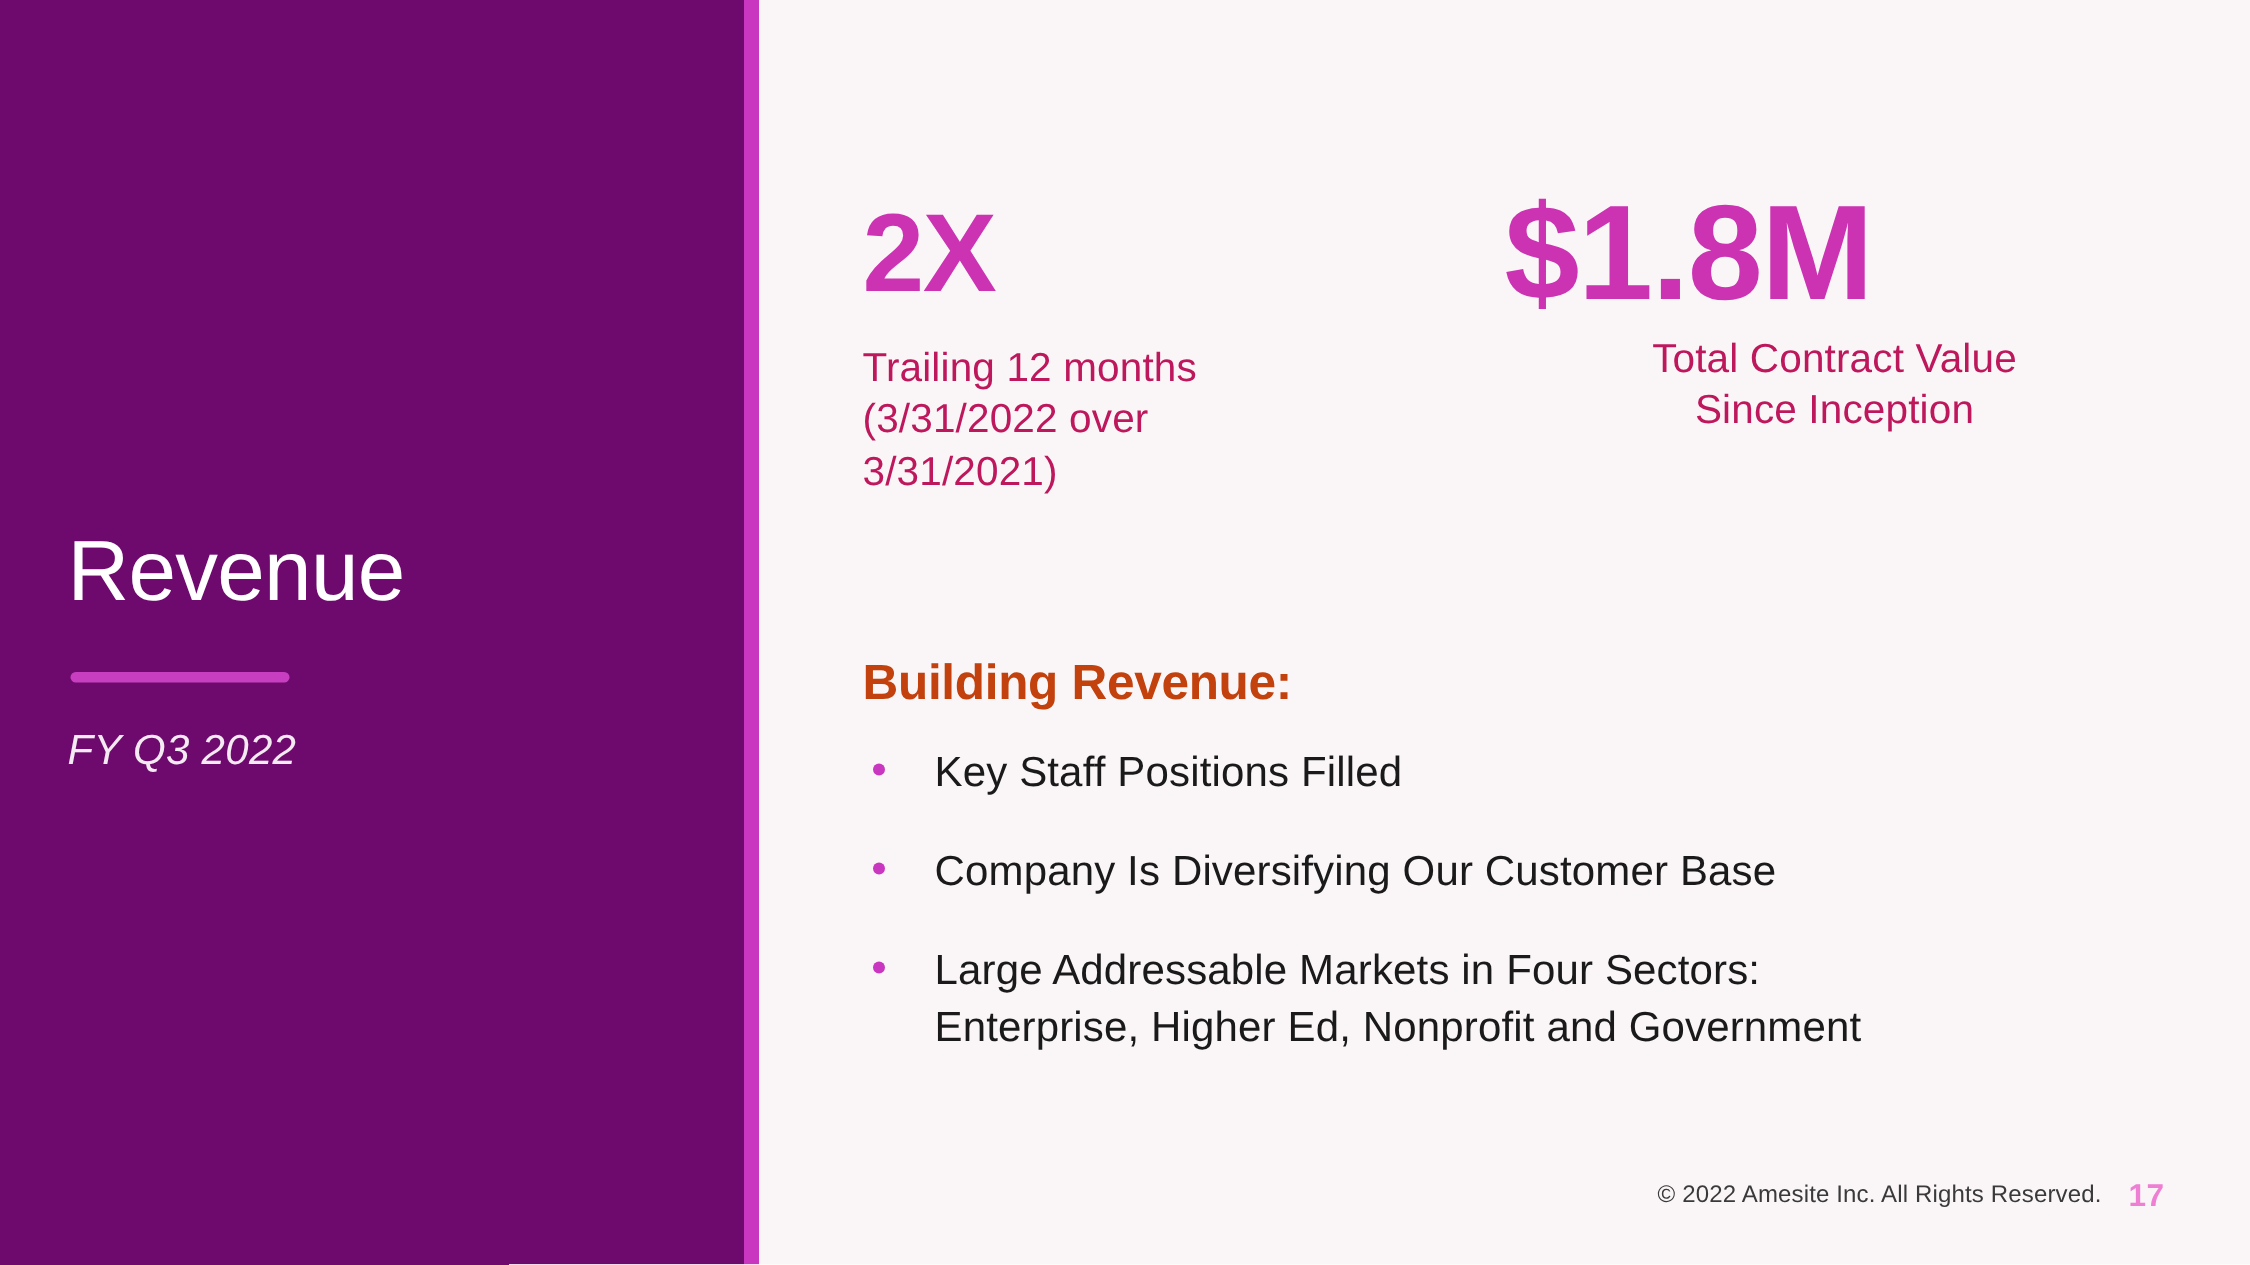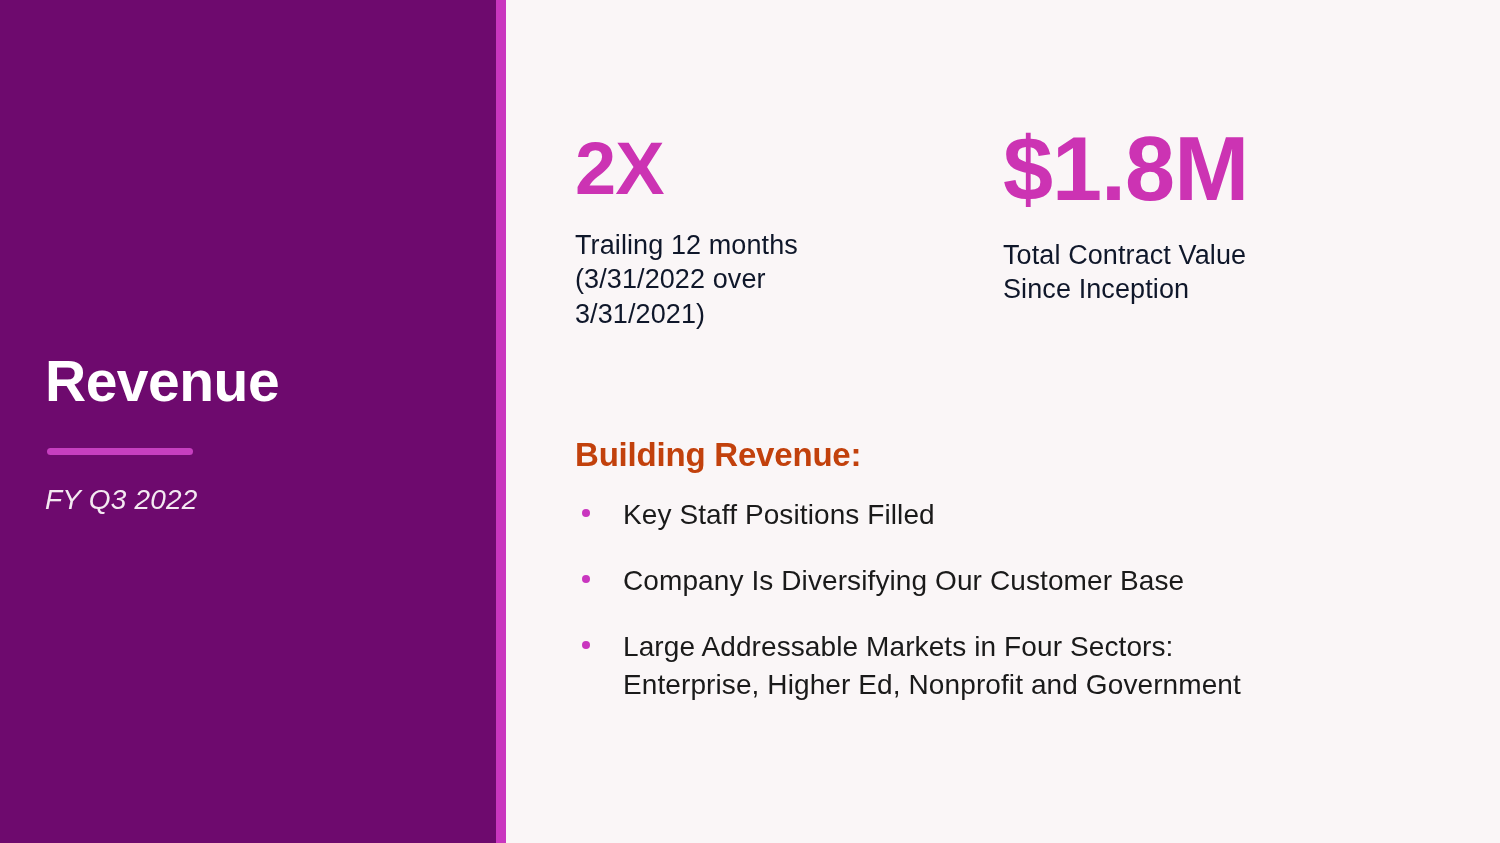--- a/index.html
+++ b/index.html
@@ -37,21 +37,21 @@
     height: 843px;
     background: #C936BF;
   }
 
   .sidebar-title {
     position: absolute;
     left: 45px;
     top: 352px;
     color: #FFFFFF;
     font-size: 57px;
-    font-weight: 700;
+    font-weight: 400;
     letter-spacing: -0.5px;
     line-height: 1.05;
     white-space: nowrap;
   }
 
   .sidebar-rule {
     position: absolute;
     left: 47px;
     top: 448px;
     width: 146px;
@@ -103,28 +103,28 @@
     font-weight: 700;
     line-height: 1;
     letter-spacing: -1px;
     white-space: nowrap;
     margin: 0;
   }
   .stat-a .stat-value { font-size: 74px; }
   .stat-b .stat-value { font-size: 90px; margin-top: -8px; }
 
   .stat-label {
-    color: #0f172a;
+    color: #be185d;
     font-size: 27px;
     font-weight: 400;
     line-height: 1.27;
     letter-spacing: 0.1px;
   }
   .stat-a .stat-label { margin-top: 22px; }
-  .stat-b .stat-label { margin-top: 24px; }
+  .stat-b .stat-label { margin-top: 8px; text-align: center; }
   .stat-label div { display: block; white-space: nowrap; }
 
   
   .section {
     position: absolute;
     left: 69px;
     top: 436px;
     width: 900px;
   }
   .section-heading {
@@ -250,15 +250,19 @@
 
         <li class="bullet-item">
           <span class="bullet-dot"></span>
           <span class="bullet-text">Large Addressable Markets in Four Sectors:</span>
           <span class="cont">Enterprise, Higher Ed, Nonprofit and Government</span>
         </li>
 
       </ul>
     </div>
 
+    <div class="footer">
+      <div class="footer-copy">© 2022 Amesite Inc. All Rights Reserved.</div>
+      <div class="footer-page">17</div>
+    </div>
 
   </div>
 </div>
 
 </body></html>

